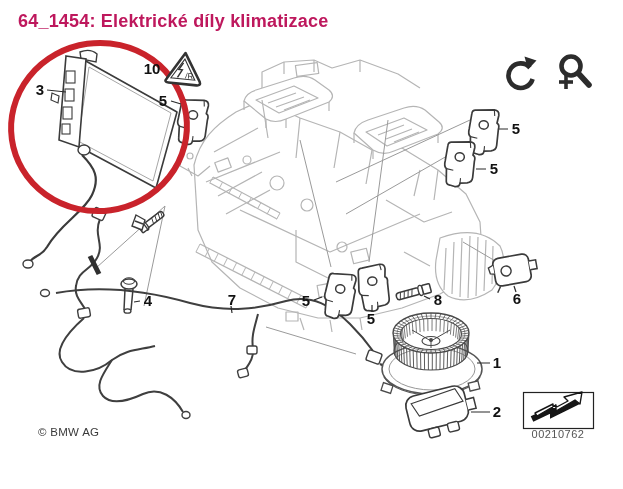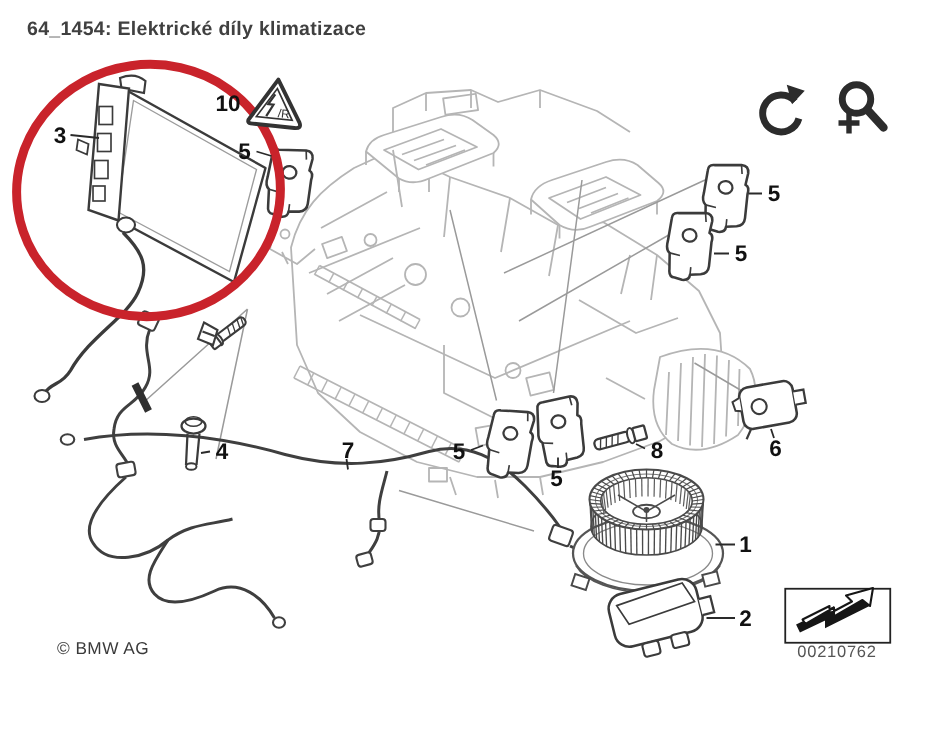--- a/index.html
+++ b/index.html
@@ -1,18 +1,18 @@
 <!DOCTYPE html>
 <html><head>
 <meta charset="utf-8">
 <style>
   html,body{margin:0;padding:0;background:#ffffff;}
   .stage{position:relative;width:623px;height:489px;background:#ffffff;overflow:hidden;
          font-family:"Liberation Sans",sans-serif;}
-  .page-title{position:absolute;left:18px;top:11px;font-size:13px;font-weight:bold;color:#404040;
+  .page-title{position:absolute;left:18px;top:11px;font-size:18px;font-weight:bold;color:#be185d;
               letter-spacing:.2px;white-space:nowrap;}
   .toolbar{position:absolute;right:28px;top:52px;display:flex;gap:8px;}
   .icon-btn{background:transparent;border:none;padding:0;margin:0;cursor:pointer;width:44px;height:48px;}
   svg.diagram{position:absolute;left:0;top:0;}
   .callout{font-family:"Liberation Sans",sans-serif;font-size:15px;font-weight:bold;fill:#111;}
   .small-gray{font-family:"Liberation Sans",sans-serif;}
 </style>
 </head>
 <body>
 

